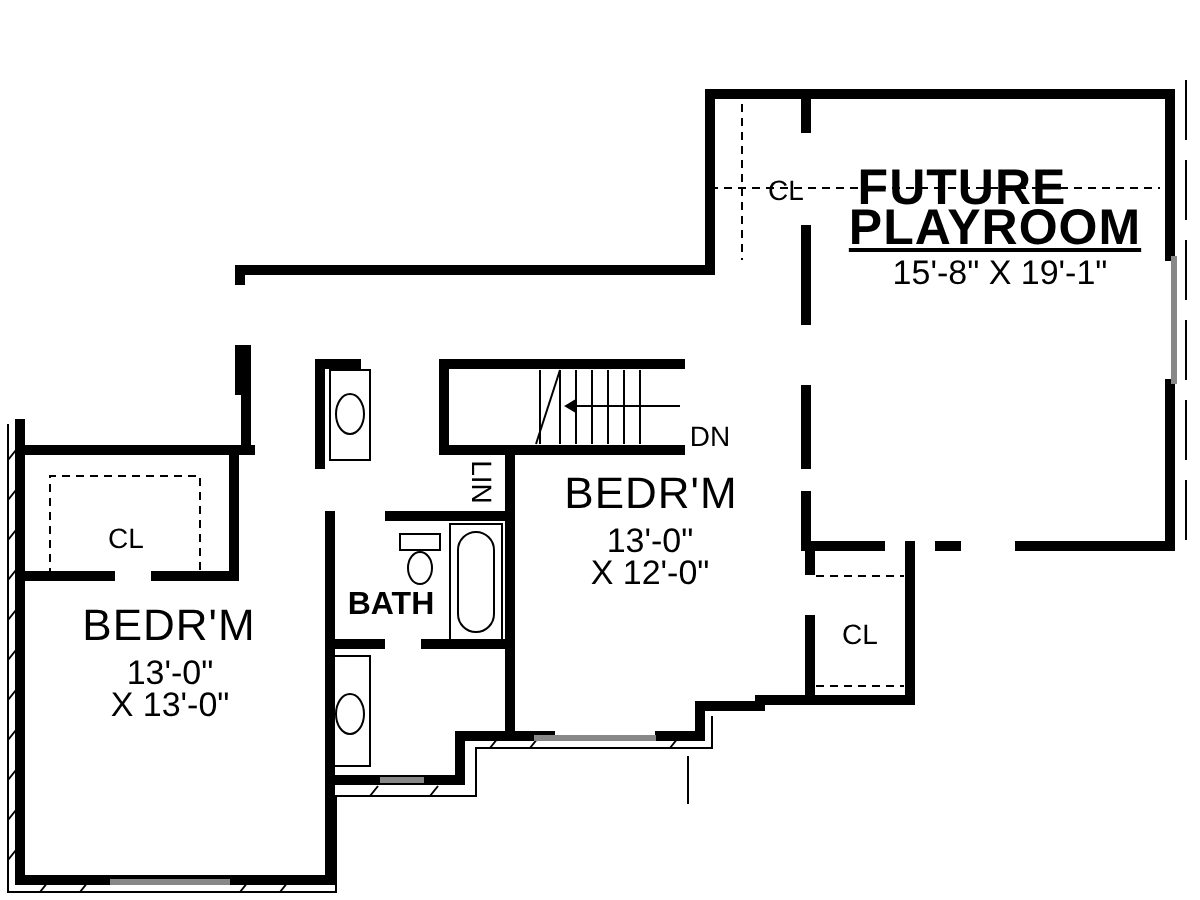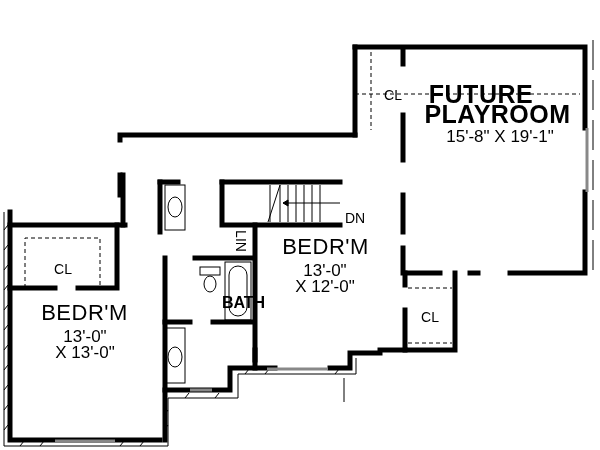--- a/index.html
+++ b/index.html
@@ -3,21 +3,21 @@
 <meta charset="utf-8">
 <style>
   html, body { margin: 0; padding: 0; background: #ffffff; }
   body { width: 600px; height: 450px; overflow: hidden; position: relative; }
   svg { position: absolute; left: 0; top: 0; }
   .lbl { position: absolute; color: #000; font-family: "Liberation Sans", sans-serif; text-align: center; white-space: nowrap; line-height: 1; }
   .room-title { font-weight: normal; font-size: 22px; letter-spacing: 0.5px; }
   .room-title-lg { font-weight: bold; font-size: 25px; letter-spacing: 0.5px; }
   .dim { font-size: 17px; }
   .small { font-size: 14px; }
-  .bath { font-weight: bold; font-size: 16px; margin-left: 48px; }
+  .bath { font-weight: bold; font-size: 16px; }
 </style>
 </head>
 <body>
 
 <svg width="600" height="450" viewBox="0 0 600 450">
   <g stroke="#000" stroke-width="5" fill="none" stroke-linecap="square">
 
     <path d="M355 47 L585 47 L585 128"></path>
     <path d="M585 192 L585 273 L510 273"></path>
     <path d="M355 47 L355 135"></path>
@@ -99,21 +99,21 @@
     <line x1="304" y1="185" x2="304" y2="222"></line>
     <line x1="312" y1="185" x2="312" y2="222"></line>
     <line x1="320" y1="185" x2="320" y2="222"></line>
     <line x1="280" y1="185" x2="268" y2="222"></line>
     <line x1="283" y1="203" x2="340" y2="203"></line>
     <path d="M283 203 l5 -3 l0 6 z" fill="#000"></path>
   </g>
 </svg>
 
 <div class="lbl room-title-lg" style="left:396px;top:82px;width:170px;">FUTURE</div>
-<div class="lbl room-title-lg" style="left:405px;top:102px;width:185px;">PLAYROOM</div>
+<div class="lbl room-title-lg" style="left:405px;top:102px;width:185px;text-decoration:underline;">PLAYROOM</div>
 <div class="lbl dim" style="left:420px;top:128px;width:160px;">15'-8" X 19'-1"</div>
 <div class="lbl small" style="left:378px;top:88px;width:30px;">CL</div>
 
 <div class="lbl room-title" style="left:22px;top:302px;width:125px;">BEDR'M</div>
 <div class="lbl dim" style="left:30px;top:328px;width:110px;">13'-0"</div>
 <div class="lbl dim" style="left:30px;top:344px;width:110px;">X 13'-0"</div>
 <div class="lbl small" style="left:48px;top:262px;width:30px;">CL</div>
 
 <div class="lbl room-title" style="left:268px;top:236px;width:115px;">BEDR'M</div>
 <div class="lbl dim" style="left:275px;top:262px;width:100px;">13'-0"</div>

